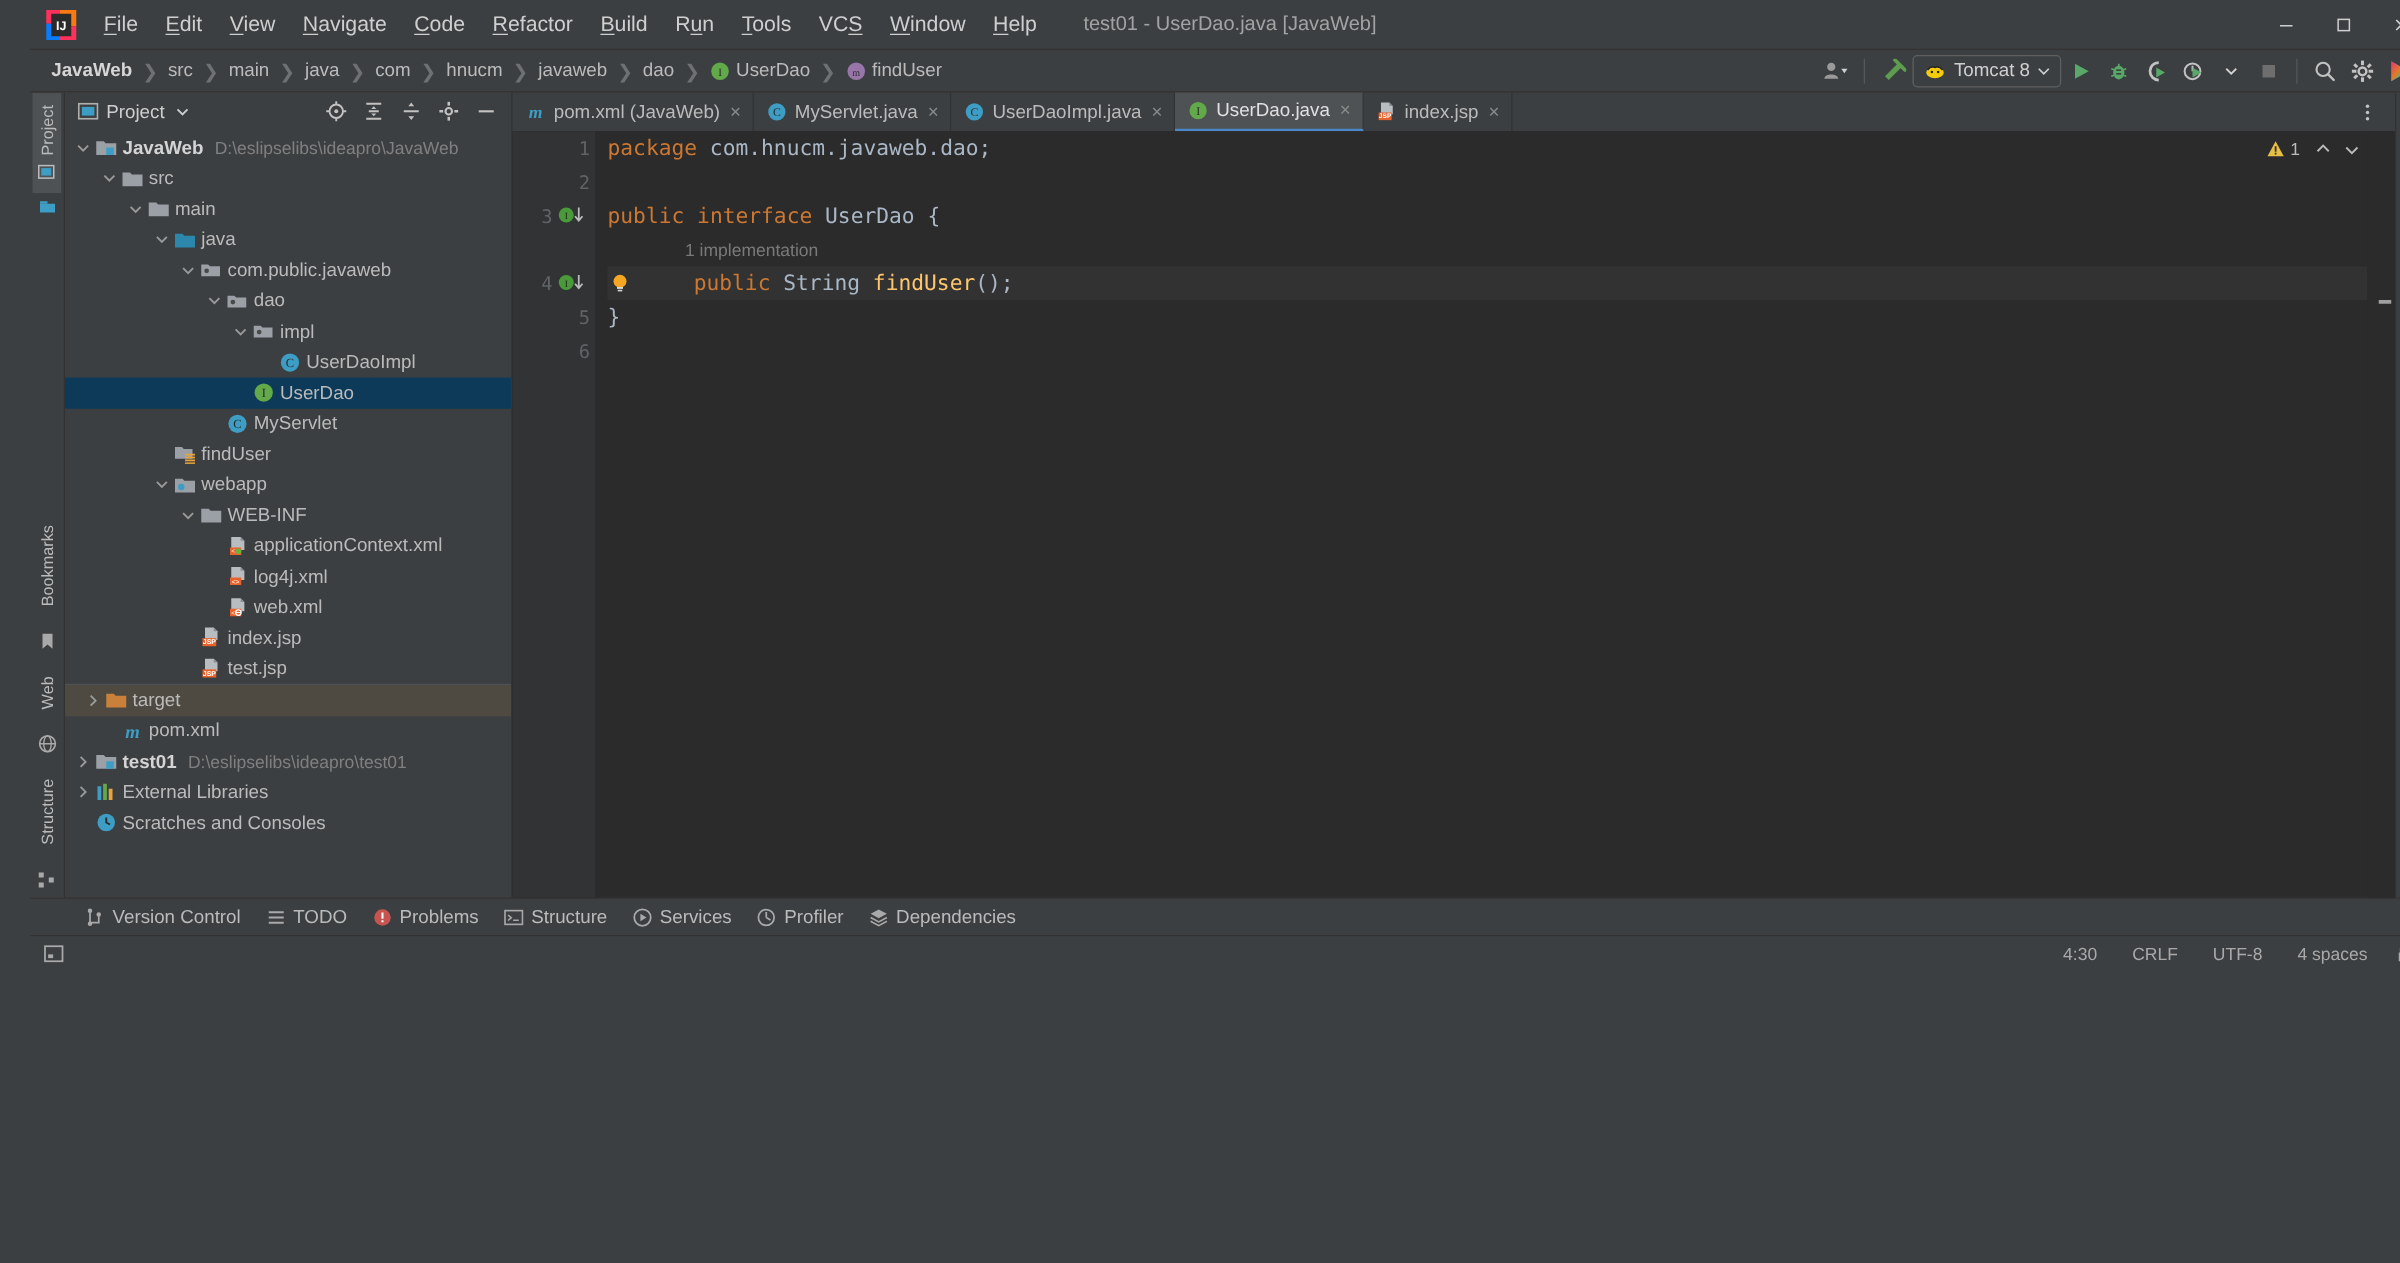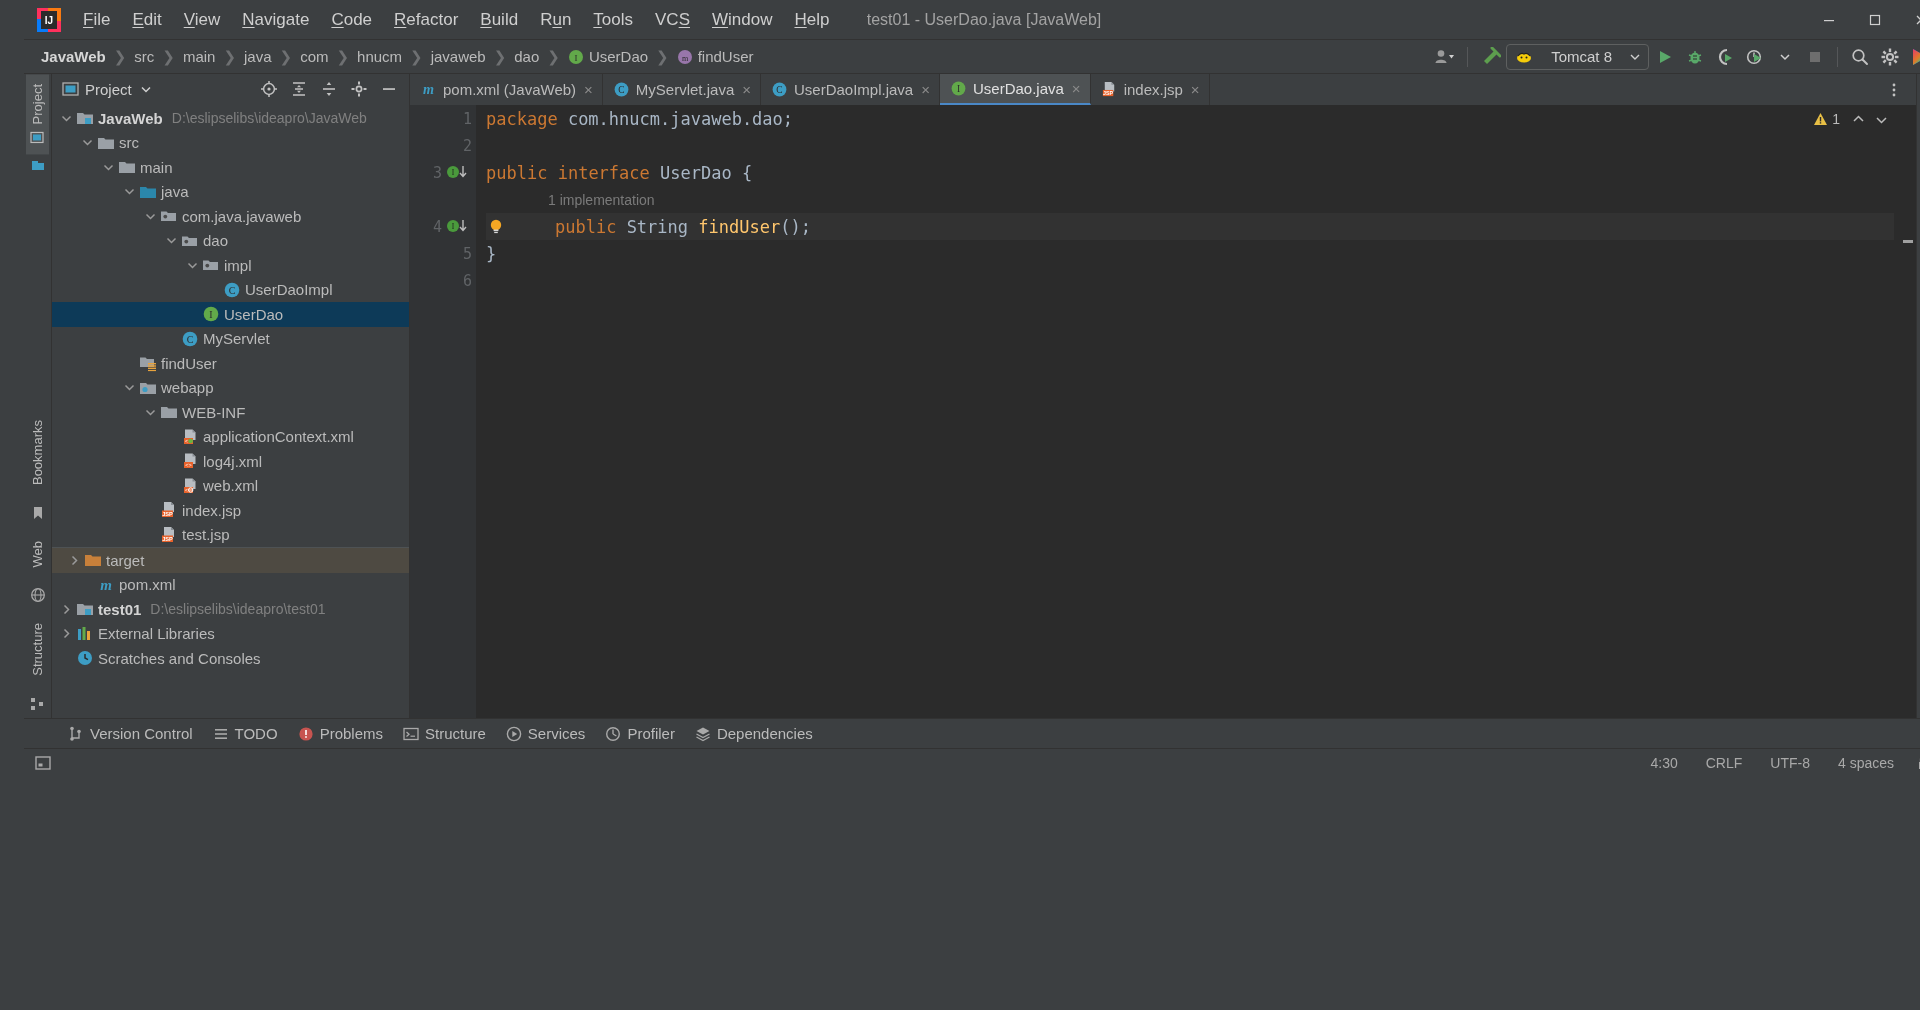--- a/index.html
+++ b/index.html
@@ -37,21 +37,21 @@
     background: #3c3f41; border-bottom: 1px solid #323232; padding-left: 12px;
   }
   .crumbs { display: flex; align-items: center; }
   .crumb { display: flex; align-items: center; font-size: 15px; color: #bbbbbb; padding: 2px 5px; white-space: nowrap; }
   .crumb.bold { font-weight: bold; color:#d6d6d6; }
   .crumb-sep { color: #6e7072; font-size: 15px; padding: 0 3px; }
   .nav-right { margin-left: auto; display: flex; align-items: center; gap: 2px; padding-right: 10px; }
   .tbtn { width: 28px; height: 26px; display: flex; align-items: center; justify-content: center; border-radius: 3px; }
   .vsep { width: 1px; height: 20px; background: #555759; margin: 0 6px; }
   .runcfg {
-    display: flex; align-items: center; gap: 18px; height: 26px; padding: 0 8px;
+    display: flex; align-items: center; gap: 6px; height: 26px; padding: 0 8px;
     border: 1px solid #5e6060; border-radius: 4px; font-size: 15px; color: #cfcfcf;
   }
 
   
   .body { flex: 1; display: flex; min-height: 0; }
 
   
   .leftstrip, .rightstrip {
     width: 28px; background: #3c3f41; flex: none;
     display: flex; flex-direction: column; align-items: center;
@@ -501,21 +501,21 @@
               <svg width="11" height="9" viewBox="0 0 11 9">
                 <path d="M1.5 2.5 L5.5 6.5 L9.5 2.5" stroke="#9a9a9a" stroke-width="1.5" fill="none"></path>
               </svg>
             </span>
             <span class="ticon">
               <svg width="18" height="18" viewBox="0 0 18 18">
                 <path d="M1 4.5 L6.5 4.5 L8 6 L16 6 L16 14 L1 14 Z" fill="#9aa0a6"></path>
                 <circle cx="5.3" cy="9.6" r="1.9" fill="#4a4a4a"></circle>
               </svg>
             </span>
-            <span class="tlabel">com.java.javaweb</span>
+            <span class="tlabel">com.public.javaweb</span>
           </div>
           <div class="trow" style="padding-left: 111px;">
             <span class="tarrow">
               <svg width="11" height="9" viewBox="0 0 11 9">
                 <path d="M1.5 2.5 L5.5 6.5 L9.5 2.5" stroke="#9a9a9a" stroke-width="1.5" fill="none"></path>
               </svg>
             </span>
             <span class="ticon">
               <svg width="18" height="18" viewBox="0 0 18 18">
                 <path d="M1 4.5 L6.5 4.5 L8 6 L16 6 L16 14 L1 14 Z" fill="#9aa0a6"></path>

